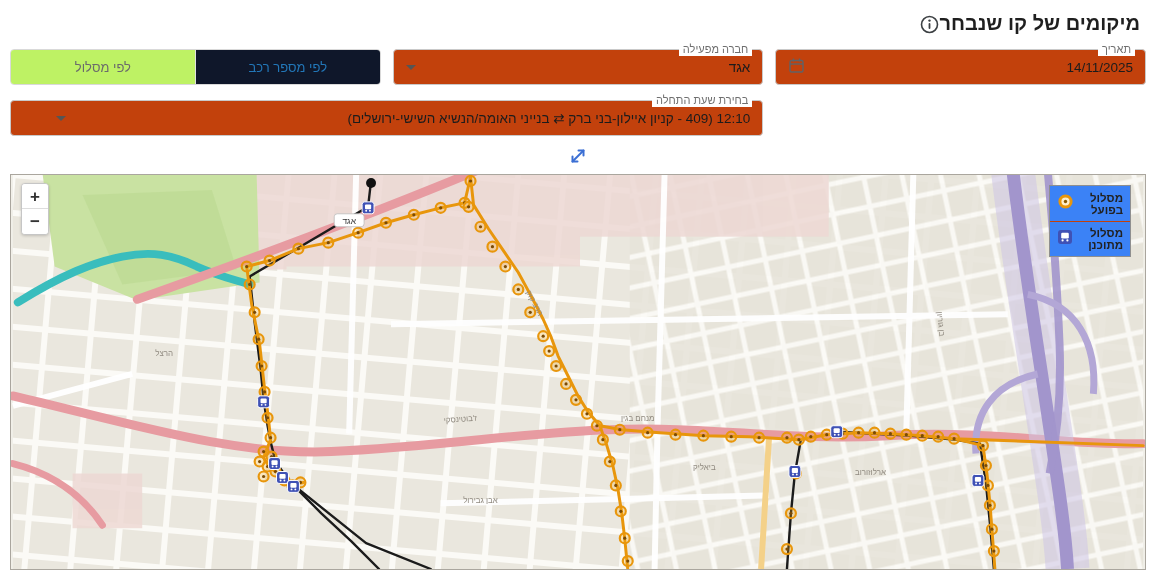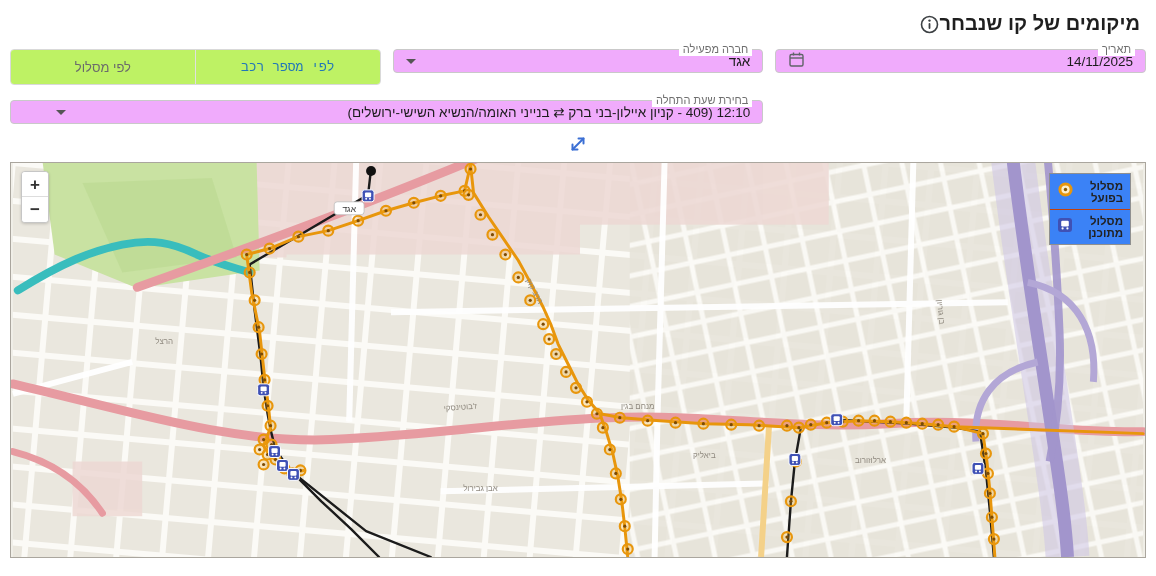--- a/index.html
+++ b/index.html
@@ -18,22 +18,22 @@
   .page-title { font-size:20px; font-weight:700; color:#1f1f1f; }
   .info-ic { display:inline-flex; margin-top:2px; }
   
   .filters {
     display:grid;
     grid-template-columns: 1fr 1fr 1fr;
     gap:15px 12px;
     margin:12px 10px 0 10px;
   }
   .field {
-    position:relative; height:24px;
-    border:1px solid #c9c9c9; border-radius:4px; background:#f0abfc;
+    position:relative; height:36px;
+    border:1px solid #c9c9c9; border-radius:4px; background:#c2410c;
     display:flex; align-items:center; justify-content:space-between;
     padding:0 12px;
   }
   .flabel {
     position:absolute; top:-8px; right:10px;
     background:#fff; padding:0 4px;
     font-size:11px; color:#6f6f6f; line-height:14px;
   }
   .fvalue { font-size:13.5px; color:#1c1c1c; white-space:nowrap; }
   .caret {
@@ -46,21 +46,21 @@
   .toggle-group {
     display:flex; height:36px;
     border:1px solid #d9d9d9; border-radius:4px; overflow:hidden; background:#fff;
   }
   .toggle-btn {
     flex:1; border:none; background:#bef264; cursor:pointer;
     font-family:inherit; font-size:13px; color:#6b6b6b;
     display:flex; align-items:center; justify-content:center;
   }
   .toggle-btn + .toggle-btn { border-right:1px solid #e0e0e0; }
-  .toggle-btn.active { background:#bef264; color:#2277b8;font-family:Liberation Mono, monospace; }
+  .toggle-btn.active { background:#0f172a; color:#2277b8; }
   
   .expand-row { display:flex; justify-content:center; margin:10px 0 4px 0; }
   
   .map-wrap {
     position:relative;
     margin:4px 10px 0 10px;
     height:396px;
     border:1px solid #aaa69e;
     background:#f1efe8;
     overflow:hidden;

